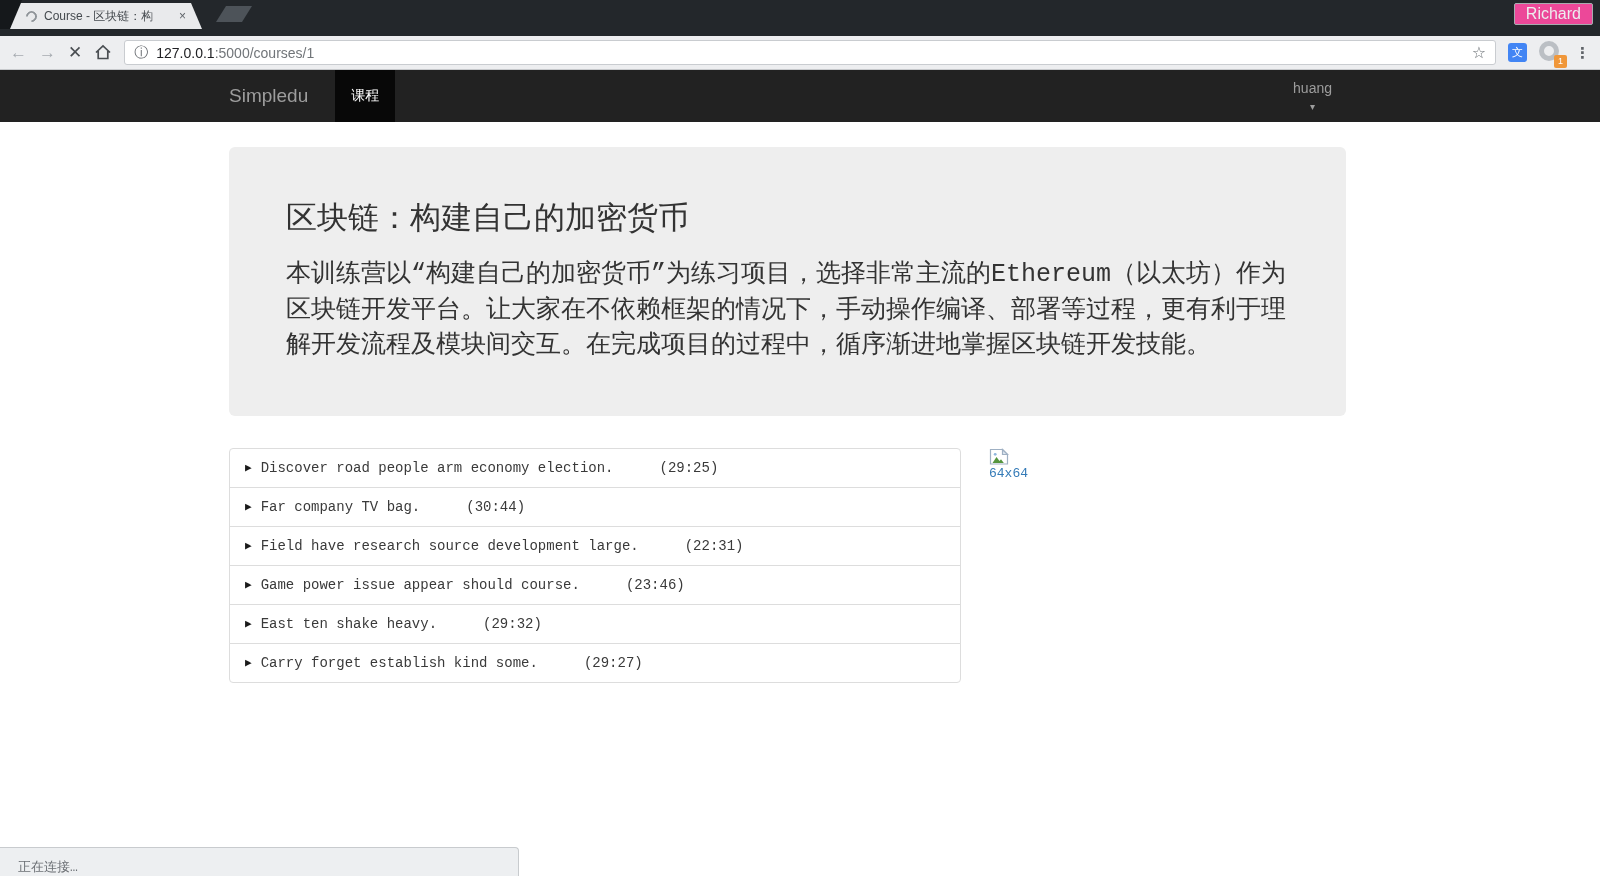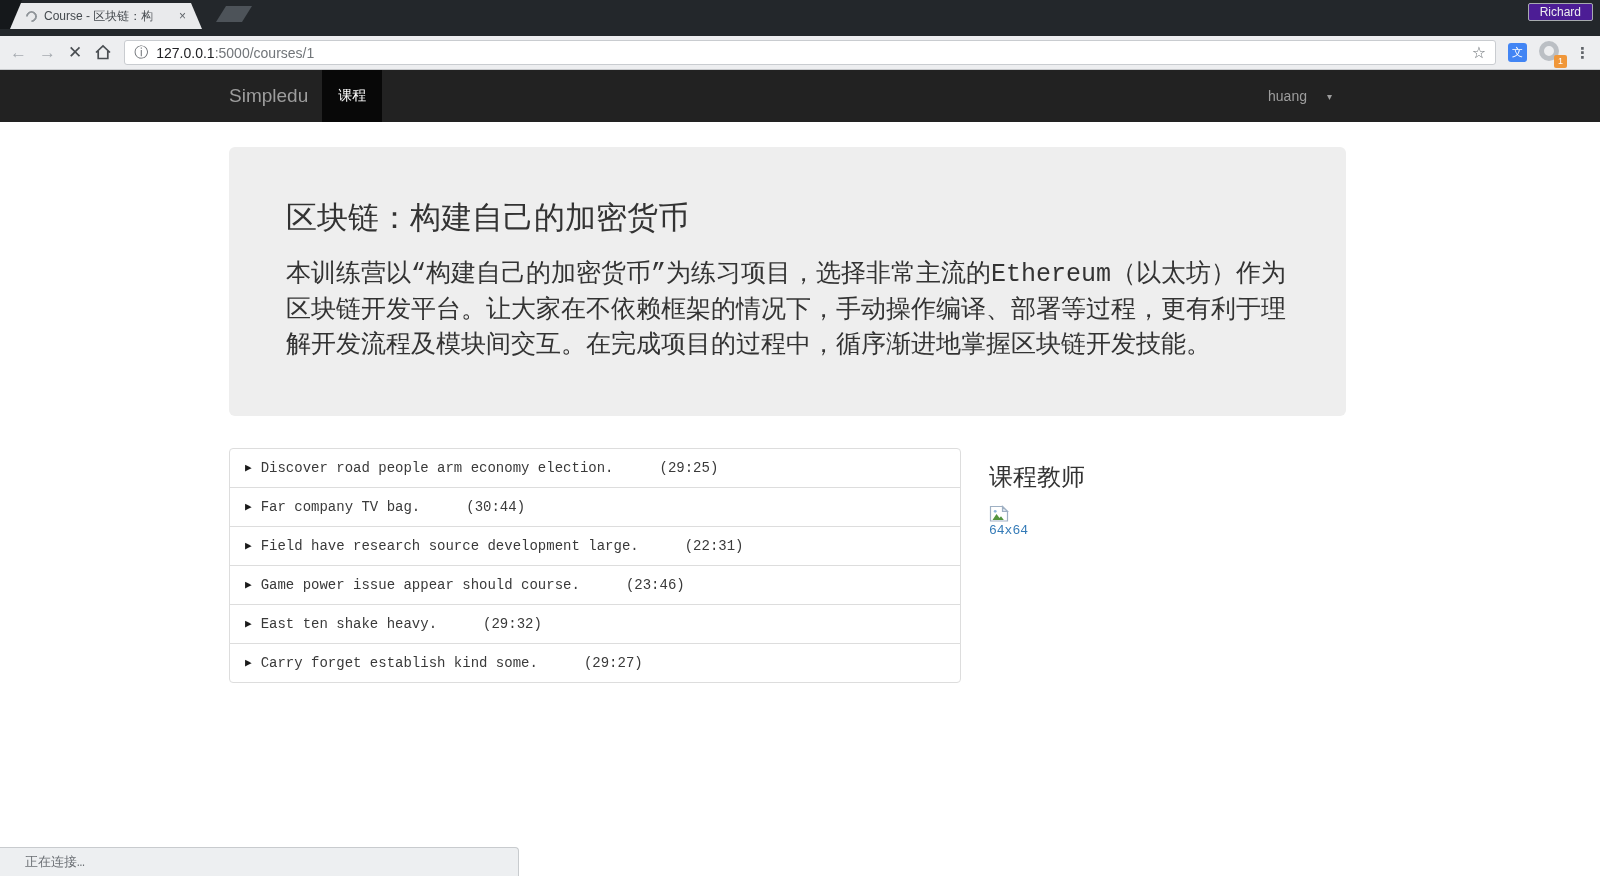--- a/index.html
+++ b/index.html
@@ -14,21 +14,21 @@
     background:#e9eaec; clip-path:polygon(0 100%, 11px 0, calc(100% - 11px) 0, 100% 100%);
     display:flex; align-items:center; padding:0 16px; gap:7px; }
   .spinner { width:11px; height:11px; border-radius:50%; border:2px solid #8f9499;
     border-bottom-color:transparent; transform:rotate(45deg); flex:none; }
   .tab-title { font-size:12px; color:#44494e; white-space:nowrap; overflow:hidden; flex:1;
     -webkit-mask-image:linear-gradient(90deg,#000 80%,transparent); }
   .tab-close { font-size:12px; color:#5f6469; flex:none; cursor:default; }
   .newtab-btn { position:absolute; left:216px; top:6px; width:36px; height:16px;
     background:#4d5359; clip-path:polygon(10px 0, 100% 0, calc(100% - 10px) 100%, 0 100%); }
   .wm-user { position:absolute; right:7px; top:3px; border:1px solid #a7abaf; border-radius:2px;
-    padding:1px 11px; font-size:12px; color:#eceeef; background:#4c1d95; }
+    padding:1px 11px; font-size:16px; color:#eceeef; background:#ec4899; }
 
   
   .toolbar { height:34px; background:#edeef0; border-bottom:1px solid #c7c9cc;
     display:flex; align-items:center; padding:0 10px; gap:12px; }
   .nav-btn { font-size:17px; line-height:1; }
   .disabled-btn { color:#a6abb0; }
   .enabled-btn { color:#4a4e52; }
   .home-icon svg { display:block; }
   .omnibox { flex:1; height:25px; background:#fff; border:1px solid #c9ccd0; border-radius:3px;
     display:flex; align-items:center; padding:0 9px; gap:8px; }
@@ -44,25 +44,25 @@
   .profile-ring { width:20px; height:20px; border-radius:50%; border:5px solid #bbbfc4; }
   .profile-badge { position:absolute; right:-4px; bottom:-3px; width:13px; height:13px;
     background:#f0973a; border-radius:2px; color:#fff; font-size:9px;
     display:flex; align-items:center; justify-content:center; }
   .menu-icon { font-size:15px; color:#5f6368; font-weight:bold; letter-spacing:0; }
 
   
   .navbar { height:52px; background:#222; }
   .nav-container { width:1117px; margin-left:229px; height:100%;
     display:flex; align-items:center; }
-  .brand { font-size:19px; color:#9d9d9d; margin-right:14px; text-decoration:none; }
+  .brand { font-size:19px; color:#9d9d9d; margin-right:27px; text-decoration:none; }
   .nav-item-active { height:52px; display:flex; align-items:center; padding:8px 16px;
     background:#080808; color:#fff; font-size:14px; }
-  .nav-right { margin-left:auto; display:flex; align-items:center; gap:20px;
-    color:#9d9d9d; font-size:14px; padding-right:14px; }
+  .nav-right { margin-left:auto; display:flex; align-items:center; gap:5px;
+    color:#9d9d9d; font-size:14px; padding-right:14px;flex-direction:column; }
   .caret { font-size:10px; color:#9d9d9d; }
 
   
   .container { width:1117px; margin-left:229px;font-family:Liberation Mono, monospace; }
   .jumbotron { margin-top:25px; background:#eee; border-radius:6px; padding:50px 57px 52px; }
   .jumbo-title { font-size:31px; font-weight:500; color:#333; margin:0; }
   .jumbo-desc { font-size:25px; color:#333; line-height:1.42; margin:18px 0 0; }
 
   .main-row { display:flex; margin-top:32px; gap:28px; align-items:flex-start; }
   .lessons { width:732px; }
@@ -75,21 +75,21 @@
 
   .teacher-col { flex:1; }
   .teacher-heading { font-size:24px; font-weight:500; color:#333; margin:13px 0 12px; }
   .teacher-img { display:inline-block; text-decoration:none; }
   .broken-img-icon svg { display:block; }
   .img-alt { font-size:13px; color:#337ab7; margin-top:0; }
 
   
   .status-bubble { position:fixed; left:0; bottom:0; width:519px; height:29px;
     background:#edeff1; border:1px solid #c8cbce; border-left:none; border-bottom:none;
-    border-top-right-radius:4px; display:flex; align-items:center; padding-left:25px;
+    border-top-right-radius:4px; display:flex; align-items:flex-end; padding-left:18px;
     font-size:13px; color:#6c7075;font-family:Liberation Mono, monospace; }
 </style>
 </head>
 <body>
 
 <div class="tabstrip">
   <div class="frame-corner"></div>
   <div class="tab">
     <span class="spinner"></span>
     <span class="tab-title">Course - 区块链：构</span>
@@ -169,21 +169,20 @@
         <span class="lesson-duration">(29:32)</span>
       </div>
       <div class="lesson-row">
         <span class="play-icon">▶</span>
         <span>Carry forget establish kind some.</span>
         <span class="lesson-duration">(29:27)</span>
       </div>
     </div>
 
     <div class="teacher-col">
-      <h3 class="teacher-heading">课程教师</h3>
       <a class="teacher-img" href="#">
         <span class="broken-img-icon">
           <svg width="20" height="18" viewBox="0 0 20 18">
             <path d="M1.5 1.5 H13.5 L18.5 6.5 V16 H1.5 Z" fill="#ffffff" stroke="#9fb0c3" stroke-width="1.2"></path>
             <path d="M13.5 1.5 V6.5 H18.5 Z" fill="#dde6ef" stroke="#9fb0c3" stroke-width="1.2"></path>
             <path d="M3.5 15 L7.5 9 L10.5 13 L12 11.2 L14.8 15 Z" fill="#55953f"></path>
             <circle cx="6.2" cy="6.3" r="1.4" fill="#8fb6dd"></circle>
           </svg>
         </span>
         <div class="img-alt">64x64</div>

